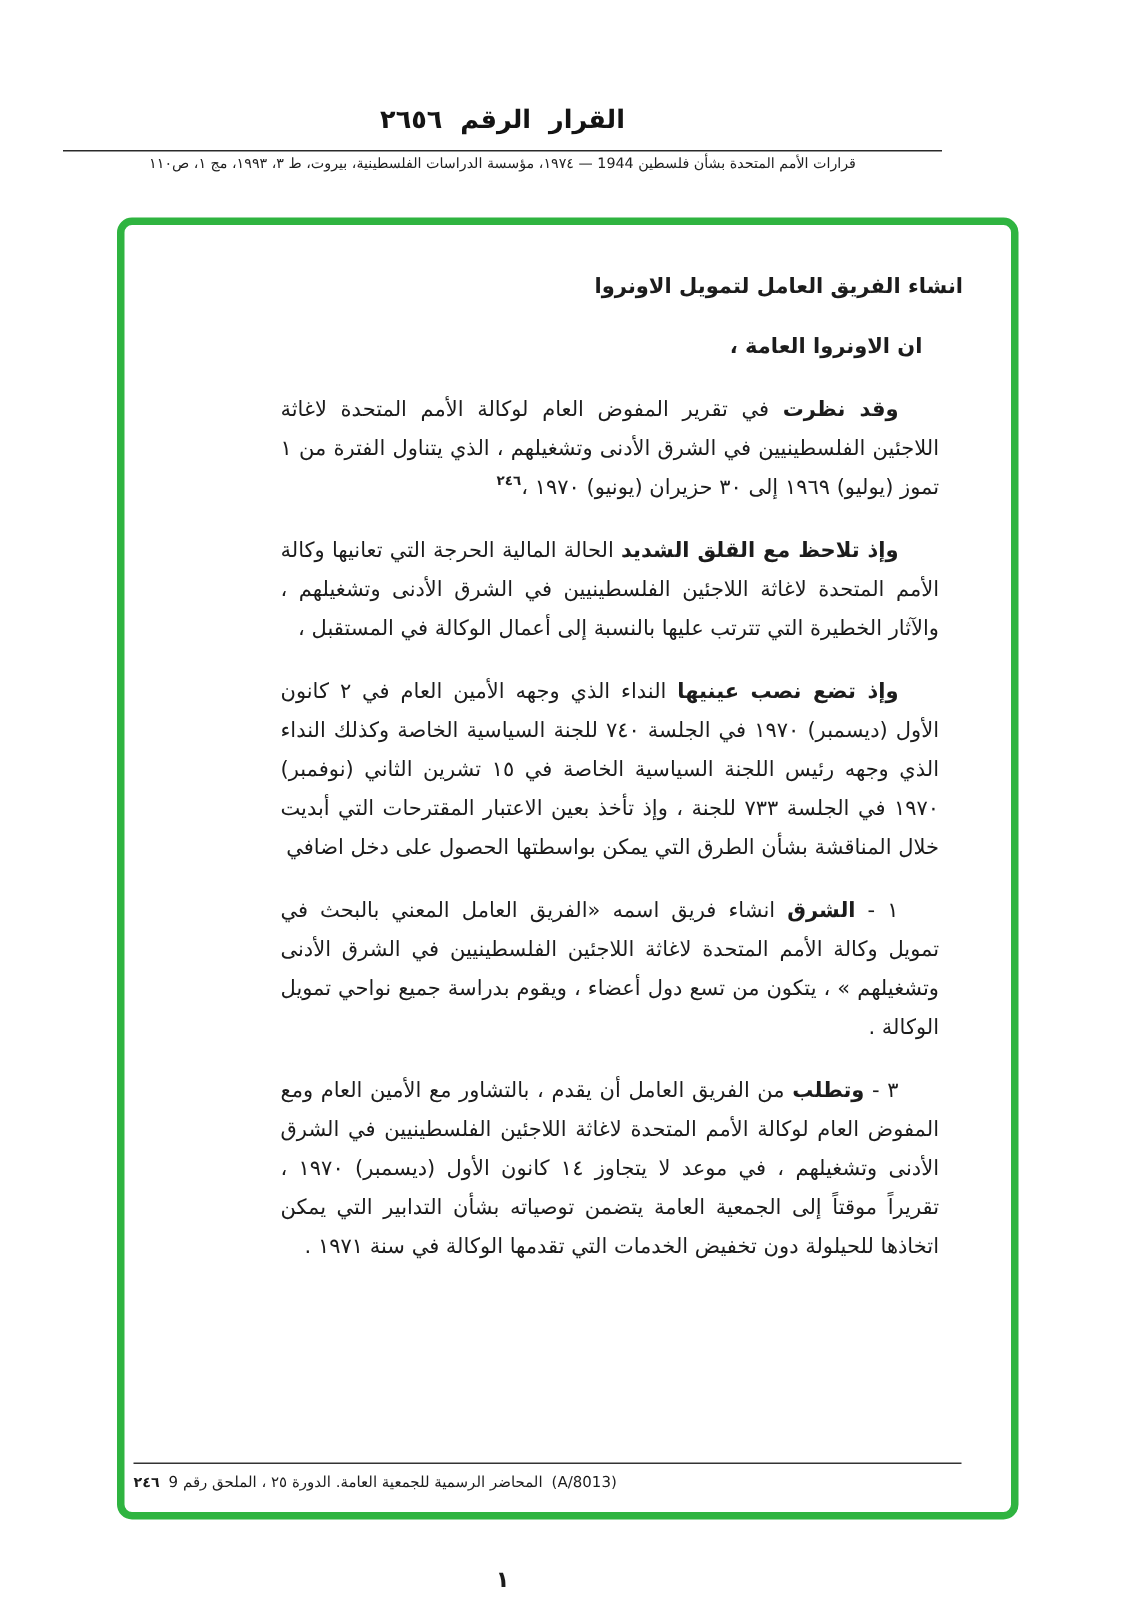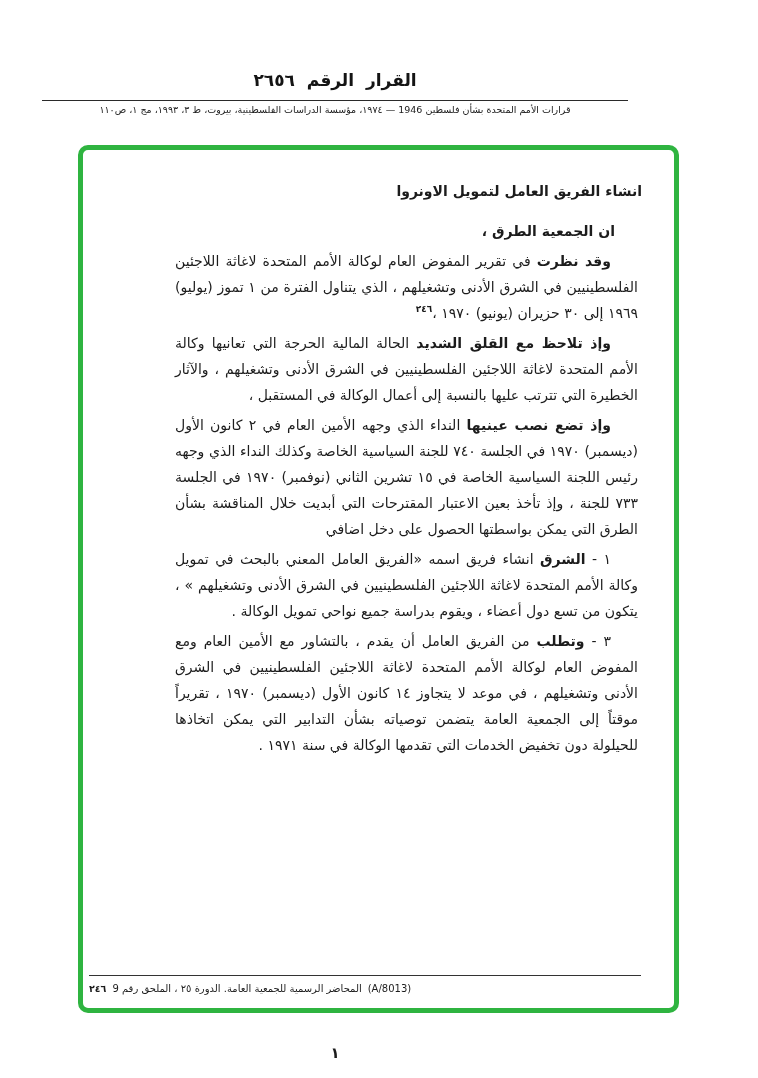--- a/index.html
+++ b/index.html
@@ -43,21 +43,21 @@
     position: absolute; top: 18px; right: 32px; left: 88px; bottom: 58px;
     direction: rtl;
     text-align: justify;
     font-size: 14px; line-height: 26px;
     overflow: hidden;
   }
   .doc-title { font-weight: 700; margin-bottom: 14px; }
   .doc-subtitle { font-weight: 700; text-align: right; margin: 10px 0 14px 0; }
   .preamble { margin-bottom: 2px; text-indent: 27px; }
   .bold { font-weight: 700; }
-  .para { margin: 4px; text-indent: 27px; }
+  .para { margin: 16px; text-indent: 27px; }
   .num { font-weight: 400; }
   .ref { font-size: 9px; font-weight: 700; vertical-align: super; line-height: 0; }
 
   
   .footnote {
     position: absolute; left: 6px; bottom: 14px;
     width: 552px;
     border-top: 1.4px solid #333;
     padding-top: 7px;
     font-size: 10px; color: #1c1c1c;
@@ -76,30 +76,30 @@
   }
 </style>
 </head>
 <body>
 
 <div class="page">
 
   <div class="header">
     <div class="header-title">القرار الرقم ٢٦٥٦</div>
     <div class="header-rule"></div>
-    <div class="citation">قرارات الأمم المتحدة بشأن فلسطين 1946 — ١٩٧٤، مؤسسة الدراسات الفلسطينية، بيروت، ط ٣، ١٩٩٣، مج ١، ص١١٠</div>
+    <div class="citation">قرارات الأمم المتحدة بشأن فلسطين 1944 — ١٩٧٤، مؤسسة الدراسات الفلسطينية، بيروت، ط ٣، ١٩٩٣، مج ١، ص١١٠</div>
   </div>
 
   <div class="frame" style="border-color: rgb(47, 180, 64);">
     <div class="doc">
 
 
       <p class="doc-subtitle">انشاء الفريق العامل لتمويل الاونروا</p>
 
-      <p class="preamble bold">ان الجمعية الطرق ،</p>
+      <p class="preamble bold">ان الاونروا العامة ،</p>
 
       <p class="para"><span class="num"></span><span class="bold">وقد نظرت</span><span> في تقرير المفوض العام لوكالة الأمم المتحدة لاغاثة اللاجئين الفلسطينيين في الشرق الأدنى وتشغيلهم ، الذي يتناول الفترة من ١ تموز (يوليو) ١٩٦٩ إلى ٣٠ حزيران (يونيو) ١٩٧٠ ،</span><sup class="ref">٢٤٦</sup></p>
 
       <p class="para"><span class="num"></span><span class="bold">وإذ تلاحظ مع القلق الشديد</span><span> الحالة المالية الحرجة التي تعانيها وكالة الأمم المتحدة لاغاثة اللاجئين الفلسطينيين في الشرق الأدنى وتشغيلهم ، والآثار الخطيرة التي تترتب عليها بالنسبة إلى أعمال الوكالة في المستقبل ،</span><sup class="ref"></sup></p>
 
       <p class="para"><span class="num"></span><span class="bold">وإذ تضع نصب عينيها</span><span> النداء الذي وجهه الأمين العام في ٢ كانون الأول (ديسمبر) ١٩٧٠ في الجلسة ٧٤٠ للجنة السياسية الخاصة وكذلك النداء الذي وجهه رئيس اللجنة السياسية الخاصة في ١٥ تشرين الثاني (نوفمبر) ١٩٧٠ في الجلسة ٧٣٣ للجنة ، وإذ تأخذ بعين الاعتبار المقترحات التي أبديت خلال المناقشة بشأن الطرق التي يمكن بواسطتها الحصول على دخل اضافي</span><sup class="ref"></sup></p>
 
       <p class="para"><span class="num">١ - </span><span class="bold">الشرق</span><span> انشاء فريق اسمه «الفريق العامل المعني بالبحث في تمويل وكالة الأمم المتحدة لاغاثة اللاجئين الفلسطينيين في الشرق الأدنى وتشغيلهم » ، يتكون من تسع دول أعضاء ، ويقوم بدراسة جميع نواحي تمويل الوكالة .</span><sup class="ref"></sup></p>
 
 

